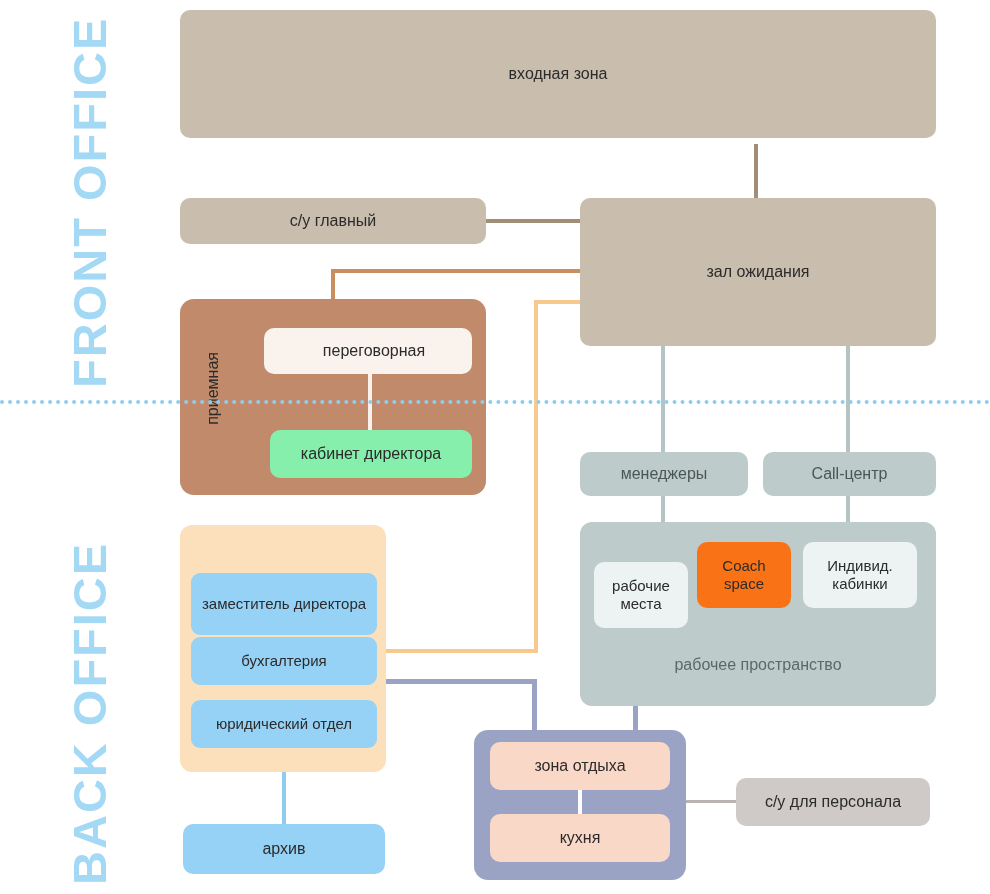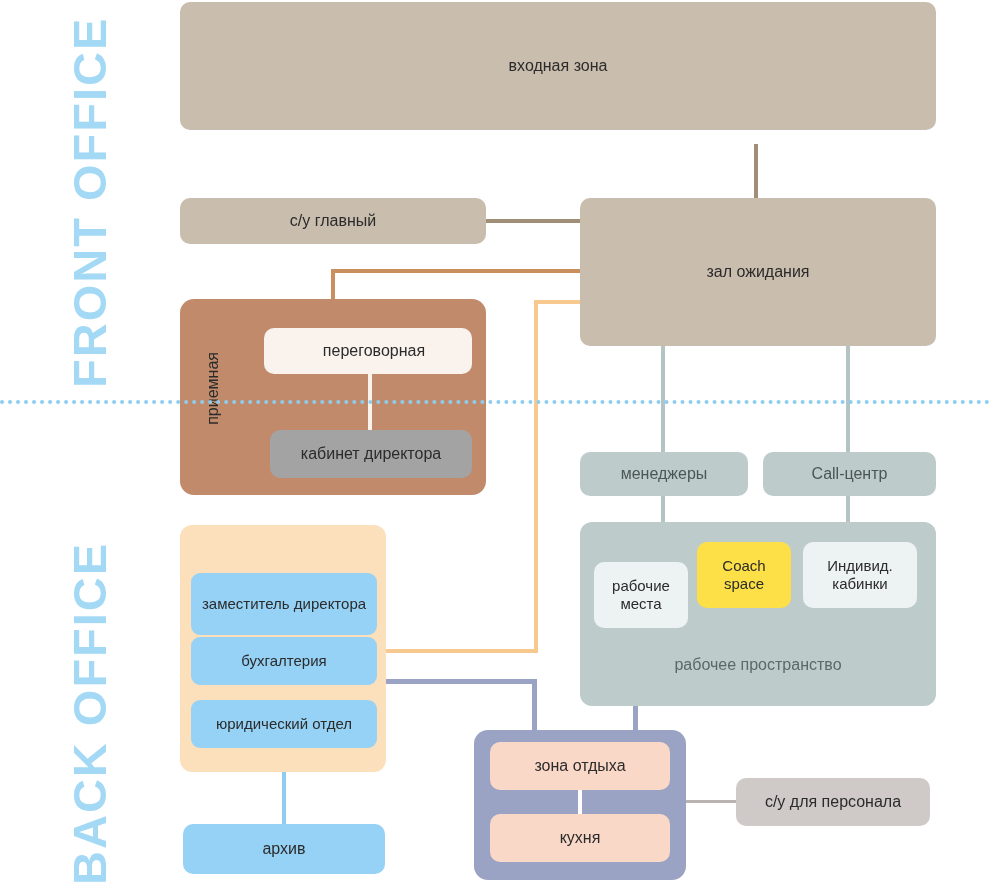--- a/index.html
+++ b/index.html
@@ -65,44 +65,44 @@
   <div class="conn lay-conn" style="left:282px;top:772px;width:4px;height:54px;background:#8ecdf0;"></div>
 
   <div class="conn lay-conn" style="left:368px;top:372px;width:4px;height:62px;background:#faf3ed;z-index:3;"></div>
 
   <div class="conn lay-conn" style="left:578px;top:787px;width:4px;height:30px;background:#ffffff;z-index:3;"></div>
 
   <div class="conn lay-conn" style="left:686px;top:800px;width:52px;height:3px;background:#b9b3b1;"></div>
 
   <div class="dotted-divider lay-divider" style="top:400px;"></div>
 
-  <div class="box pad lay-node" style="left:180px;top:2px;width:756px;height:128px;background:#c9bdae;font-size:16px;">входная зона</div>
+  <div class="box pad lay-node" style="left:180px;top:10px;width:756px;height:128px;background:#c9bdae;font-size:16px;">входная зона</div>
 
   <div class="box pad lay-node" style="left:180px;top:198px;width:306px;height:46px;background:#c9bdae;font-size:16px;">с/у главный</div>
 
   <div class="box pad lay-node" style="left:580px;top:198px;width:356px;height:148px;background:#c9bdae;font-size:16px;text-align:right;">зал ожидания</div>
 
   <div class="box lay-group" style="left:180px;top:299px;width:306px;height:196px;background:#c08a6b;border-radius:14px;"></div>
   <div class="lay-node" style="position:absolute;left:204px;top:352px;">
     <span class="vtext" style="display:inline-block;font-size:16px;color:#2b2b2b;">приемная</span>
   </div>
 
   <div class="box pad lay-node" style="left:264px;top:328px;width:208px;height:46px;background:#faf3ed;font-size:16px;padding-left:20px;">переговорная</div>
 
-  <div class="box pad lay-node" style="left:270px;top:430px;width:202px;height:48px;background:#a3a3a3;font-size:16px;">кабинет директора</div>
+  <div class="box pad lay-node" style="left:270px;top:430px;width:202px;height:48px;background:#86efac;font-size:16px;">кабинет директора</div>
 
   <div class="box pad lay-node" style="left:580px;top:452px;width:168px;height:44px;background:#bdcbcb;font-size:16px;color:#4c5656;">менеджеры</div>
 
   <div class="box pad lay-node" style="left:763px;top:452px;width:173px;height:44px;background:#bdcbcb;font-size:16px;color:#4c5656;">Call-центр</div>
 
   <div class="lay-group" style="position:absolute;left:580px;top:522px;width:356px;height:184px;background:#bdcbcb;border-radius:12px;"></div>
 
   <div class="box pad lay-node" style="left:594px;top:562px;width:94px;height:66px;background:#edf2f2;font-size:15px;">рабочие места</div>
 
-  <div class="box pad lay-node" style="left:697px;top:542px;width:94px;height:66px;background:#fde047;font-size:15px;">Coach space</div>
+  <div class="box pad lay-node" style="left:697px;top:542px;width:94px;height:66px;background:#f97316;font-size:15px;">Coach space</div>
 
   <div class="box pad lay-node" style="left:580px;top:652px;width:356px;height:26px;background:transparent;font-size:16px;color:#5d6868;">рабочее пространство</div>
 
   <div class="box pad lay-node" style="left:803px;top:542px;width:114px;height:66px;background:#edf2f2;font-size:15px;">Индивид. кабинки</div>
 
   <div class="lay-group" style="position:absolute;left:180px;top:525px;width:206px;height:247px;background:#fce0bc;border-radius:12px;"></div>
 
   <div class="box pad lay-node" style="left:191px;top:565px;width:186px;height:62px;background:#96d2f5;font-size:15px;border-radius:9px;margin-top:8px;">заместитель директора</div>
 
   <div class="box pad lay-node" style="left:191px;top:637px;width:186px;height:48px;background:#96d2f5;font-size:15px;border-radius:9px;">бухгалтерия</div>

